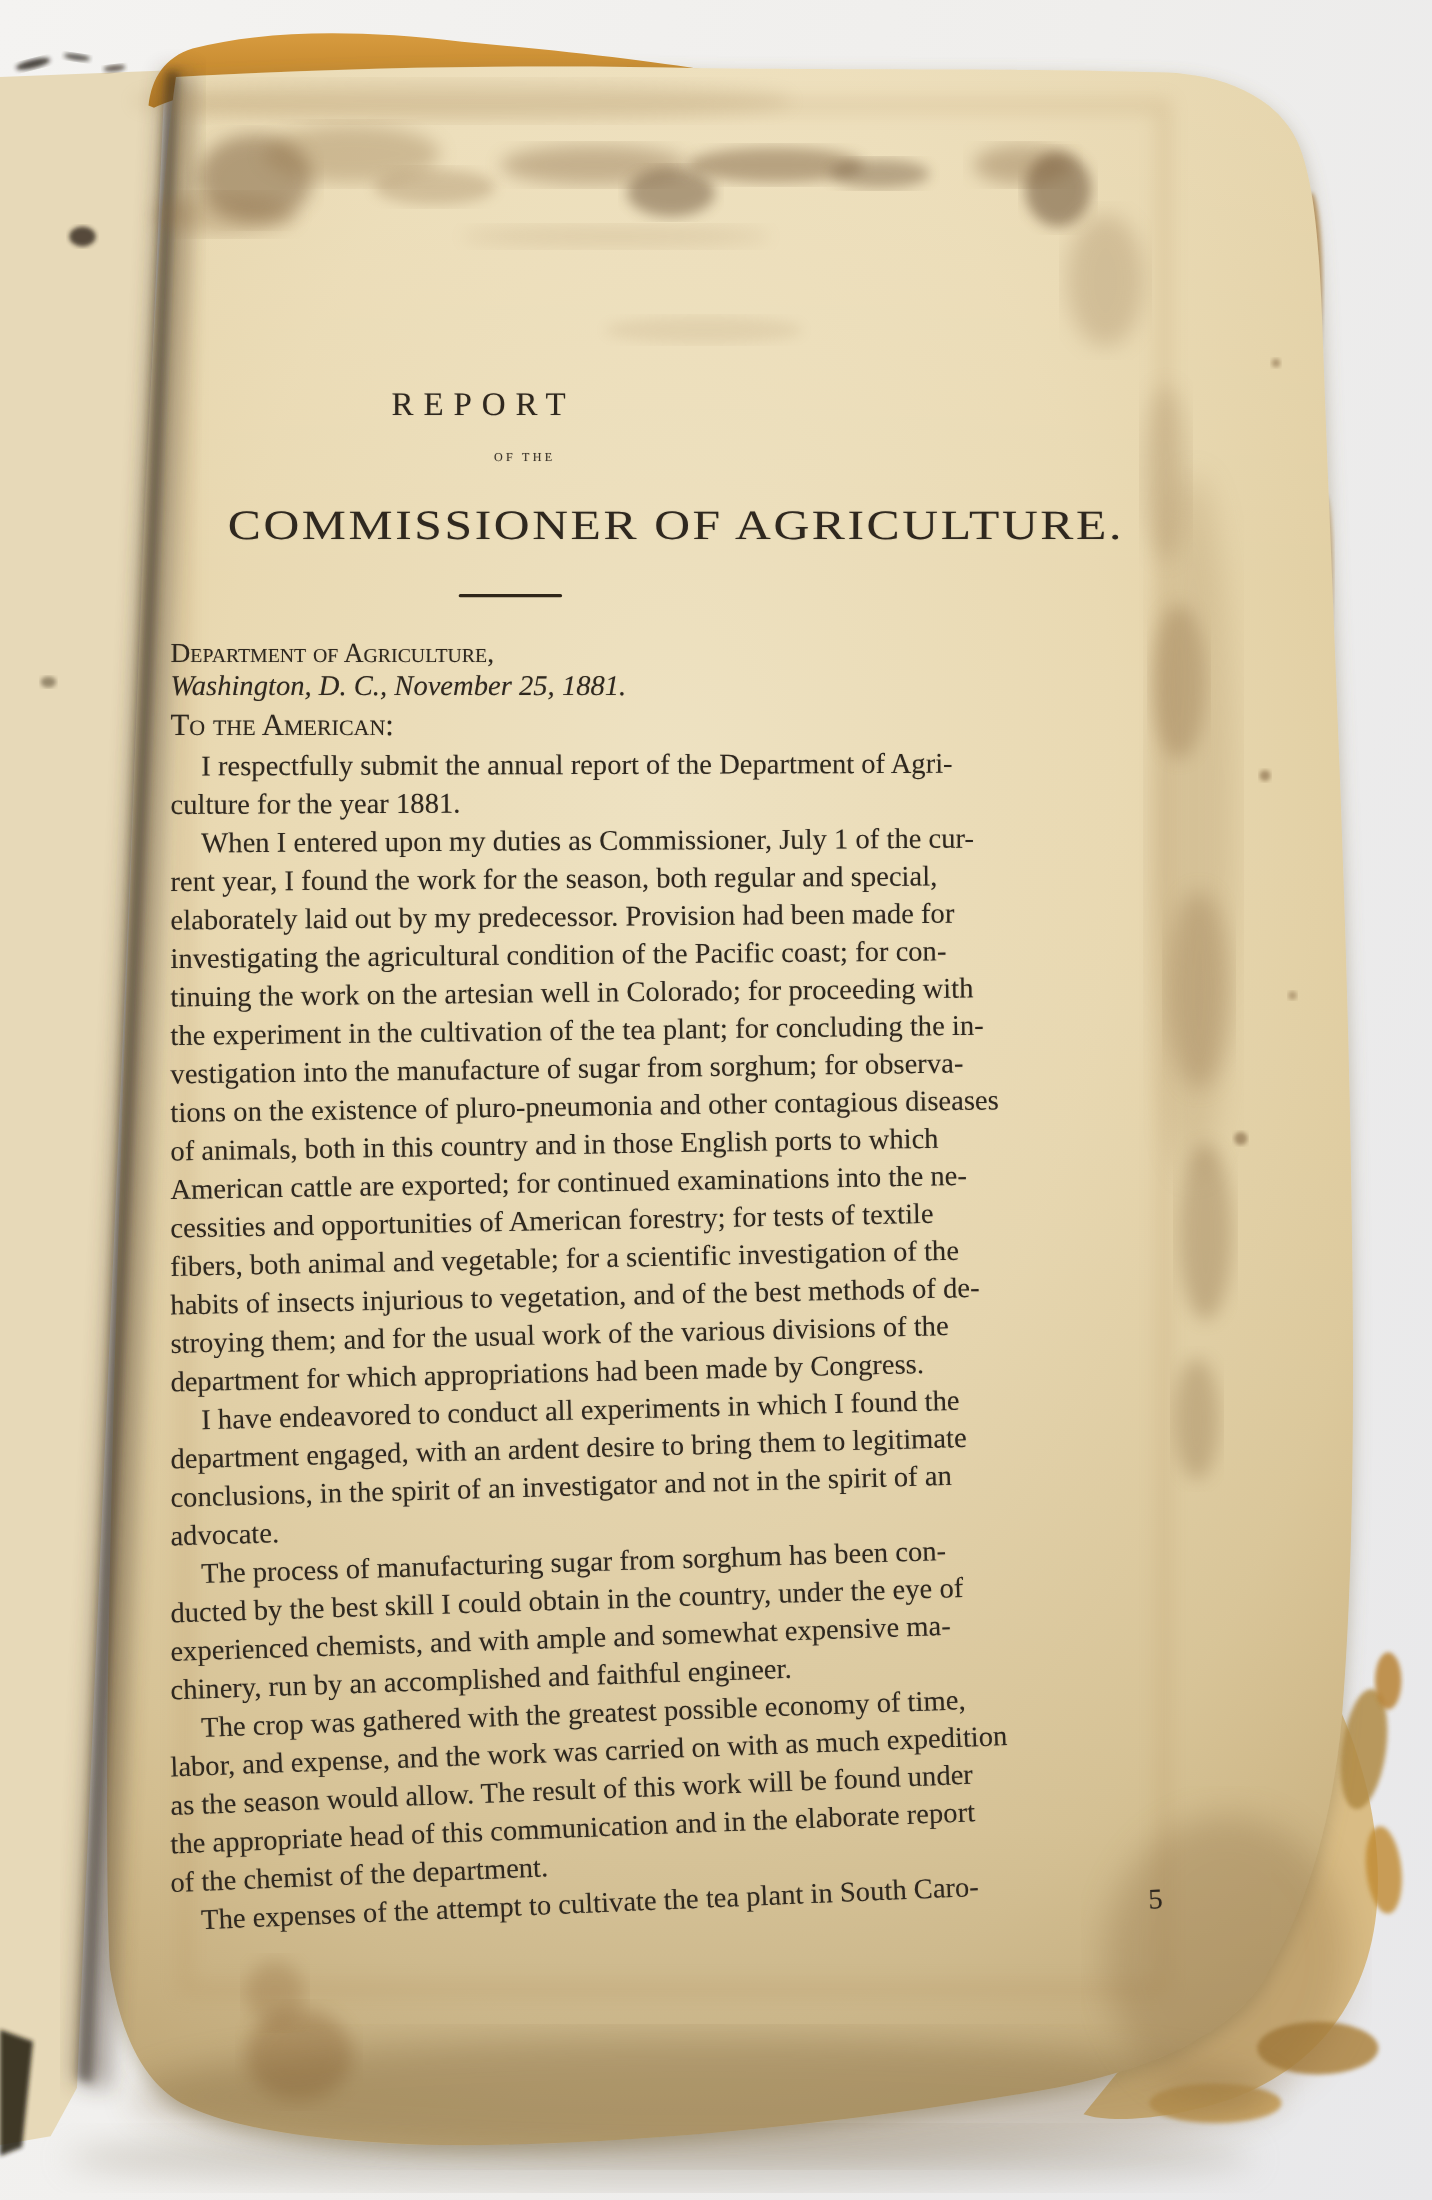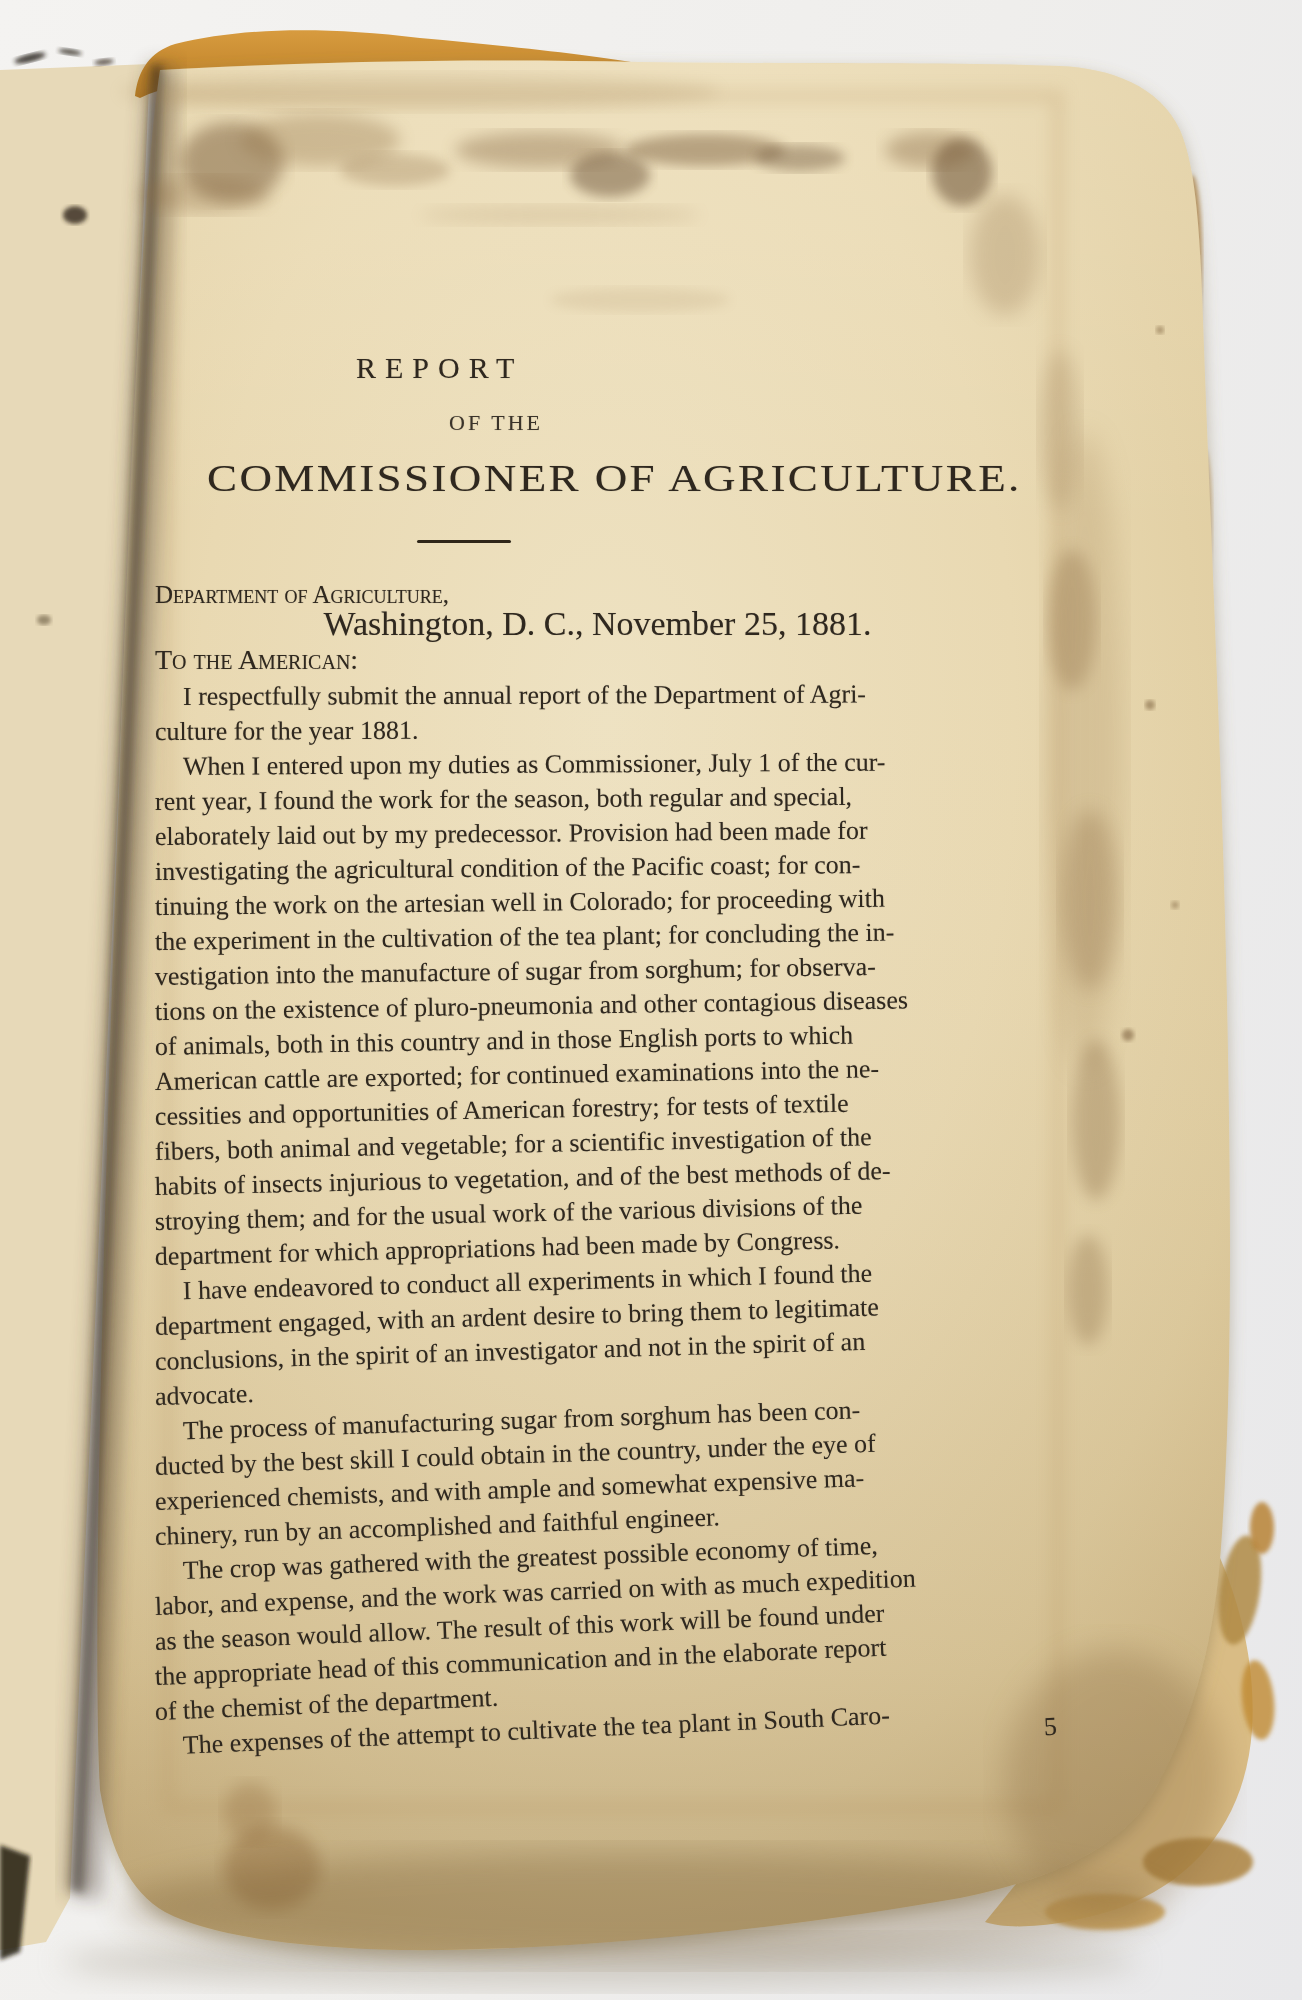--- a/index.html
+++ b/index.html
@@ -3,26 +3,26 @@
 <meta charset="utf-8">
 <style>
   html,body{margin:0;padding:0;}
   body{width:1302px;height:2000px;overflow:hidden;
        background:linear-gradient(105deg,#f4f3f1 0%,#efeeec 55%,#e8e8ea 100%);
        font-family:"Liberation Serif","DejaVu Serif",serif;}
   #stage{position:relative;width:1302px;height:2000px;overflow:hidden;}
   #decor{position:absolute;left:0;top:0;width:1302px;height:2000px;z-index:1;}
   .txt{position:absolute;z-index:2;color:#2f281f;text-shadow:0 0 1px rgba(47,40,31,.30);}
   #h-report{left:356px;top:351px;font-size:30px;letter-spacing:9px;white-space:nowrap;}
-  #h-ofthe{left:449px;top:410px;font-size:22px;letter-spacing:3px;color:#3a332a;white-space:nowrap;}
+  #h-ofthe{left:449px;top:410px;font-size:11px;letter-spacing:3px;color:#3a332a;white-space:nowrap;}
   #h-title{left:207px;top:456px;font-size:38px;letter-spacing:2px;white-space:nowrap;transform-origin:0 50%;}
   #rule{left:417px;top:540px;width:94px;height:3px;background:#2f2619;border-radius:2px;}
   #dateline{left:155px;top:580px;width:930px;line-height:29px;}
   #dateline .org{text-align:left;padding-right:155px;font-size:25px;}
-  #dateline .pd{text-align:center;padding-right:45px;font-size:34px;}
+  #dateline .pd{text-align:left;padding-right:45px;font-size:26px;font-style:italic;}
   #salutation{left:155px;top:644px;font-size:28px;}
   .sc{font-variant:small-caps;}
   #paragraphs{left:155px;top:679px;width:930px;font-size:26px;line-height:35px;}
   .paragraph{margin:0;}
   .line{transform:rotate(var(--rot,0deg));transform-origin:0 60%;height:35px;}
   .line.indent{padding-left:28px;}
   #pagenum{left:1044px;top:1712px;font-size:26px;transform:rotate(-2.6deg);}
 </style>
 </head>
 <body>

